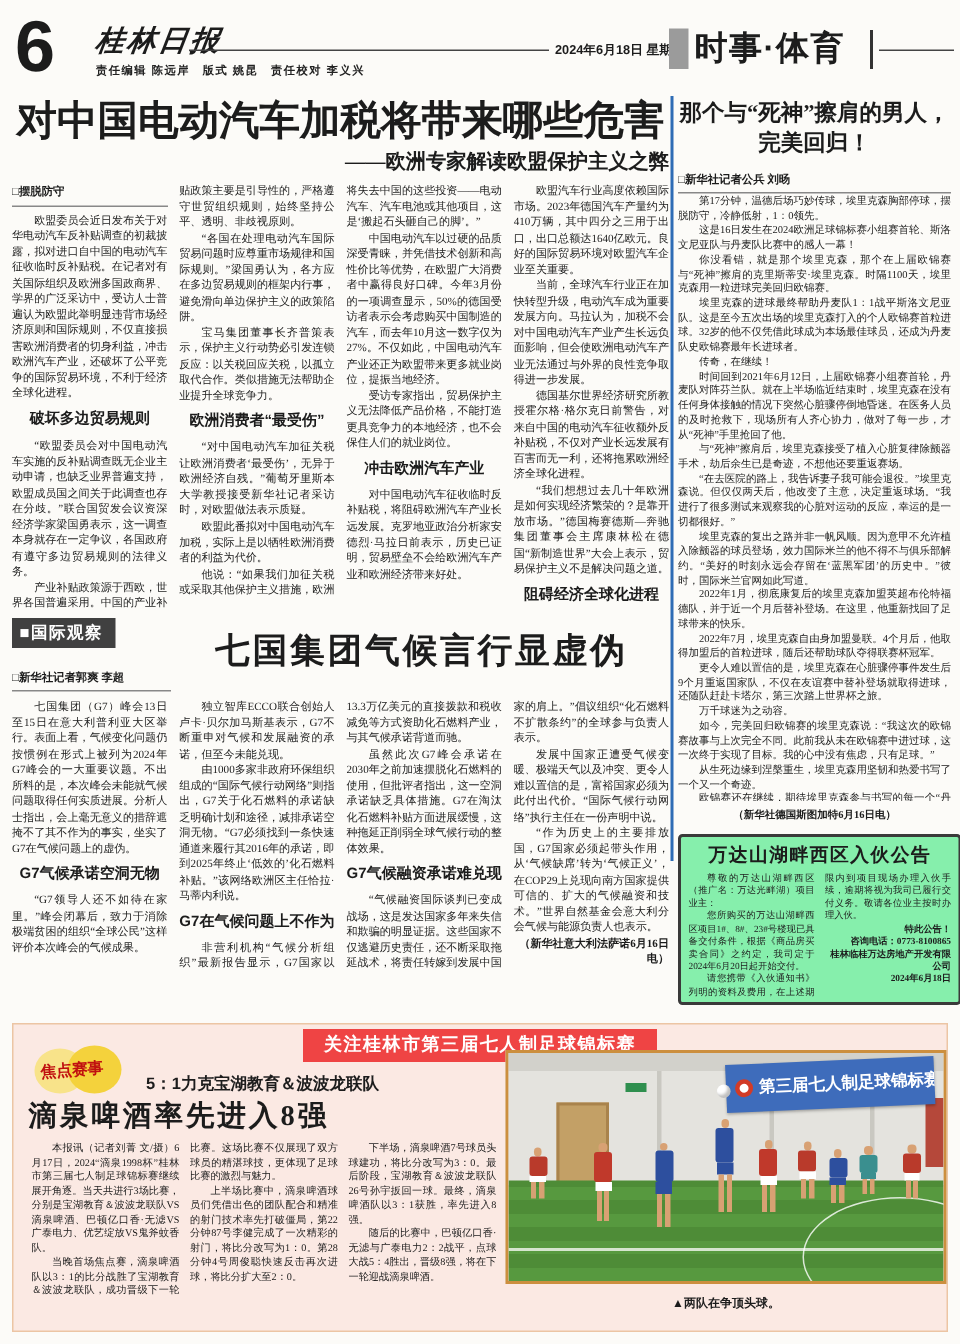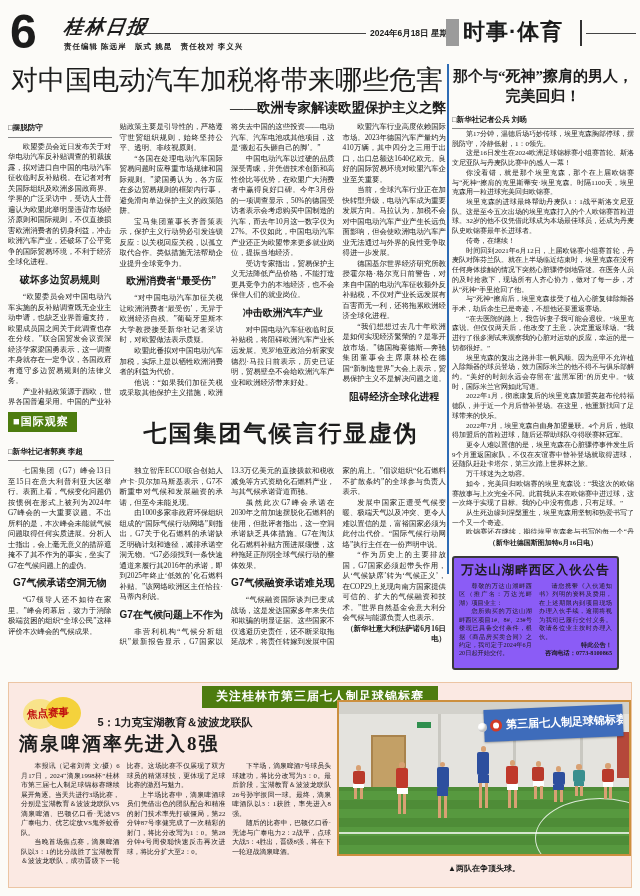--- a/index.html
+++ b/index.html
@@ -24,48 +24,48 @@
 
   
   .colbody{font-size:7.4px;line-height:1.42;text-align:justify;overflow:hidden}
   .colbody p{text-indent:2em;margin:0}
   .colbody h4{text-indent:0;text-align:center;font-size:10px;font-weight:900;margin:5px 0;
               font-family:"Liberation Sans","DejaVu Sans",sans-serif;break-inside:avoid}
   .colbody .date,.colbody .right{text-indent:0;text-align:right;font-weight:bold}
   .byline{font-size:7.6px;font-weight:bold;border-bottom:1px solid #888;padding:1px 0 3px;margin-bottom:4px;text-indent:0}
 
   
-  .lead-hl{position:absolute;left:8px;top:62px;width:438px;text-align:center;font-size:27px;font-weight:400;
+  .lead-hl{position:absolute;left:8px;top:62px;width:438px;text-align:center;font-size:27px;font-weight:700;
            font-family:"Liberation Sans","DejaVu Sans",sans-serif;letter-spacing:0}
   .lead-deck{position:absolute;left:8px;top:99px;width:438px;text-align:right;font-size:13.5px;font-weight:900}
   .lead-body{position:absolute;left:8px;top:122px;width:438px;height:286px;column-count:4;column-gap:8px}
 
   
   .euro-hl{position:absolute;left:452px;top:66px;width:182px;text-align:center;font-weight:900;font-size:15px;line-height:1.35}
   .euro-byline{position:absolute;left:452px;top:114px;width:182px}
   .euro-body{position:absolute;left:452px;top:130px;width:182px;height:404px;font-size:7px;line-height:1.39}
   .euro-date{position:absolute;left:452px;top:538px;width:182px;text-align:center;font-size:7px;font-weight:bold}
 
   
-  .notice{position:absolute;left:452px;top:556px;width:167px;height:114px;border:2px solid #3a3a3a;border-radius:3px;
-          padding:4px 5px;background:#8b5cf6}
+  .notice{position:absolute;left:452px;top:556px;width:189px;height:114px;border:2px solid #3a3a3a;border-radius:3px;
+          padding:4px 5px;background:#86efac}
   .notice-title{text-align:center;font-size:12.5px;font-weight:900;letter-spacing:1px;margin-bottom:3px;
                 font-family:"Liberation Sans","DejaVu Sans",sans-serif}
   .notice-body{column-count:2;column-gap:7px;font-size:6.2px;line-height:1.36;height:86px}
 
   
-  .obs-label{position:absolute;left:8px;top:412px;background:#4d7c0f;color:#fff;font-weight:900;font-size:11px;
+  .obs-label{position:absolute;left:8px;top:412px;background:#404040;color:#fff;font-weight:900;font-size:11px;
              padding:2px 8px 3px 5px;letter-spacing:1px;font-family:"Liberation Sans","DejaVu Sans",sans-serif}
   .obs-hl{position:absolute;left:118px;top:418px;width:326px;text-align:center;font-size:23px;font-weight:900;letter-spacing:2px}
   .obs-byline{position:absolute;left:8px;top:446px;width:106px}
   .obs-body{position:absolute;left:8px;top:466px;width:438px;height:204px;column-count:4;column-gap:8px}
 
   
   .sports{position:absolute;left:8px;top:682px;width:624px;height:206px;background:#fbe9e3;border:1px solid #ecc5a4}
-  .sp-banner{position:absolute;left:50%;top:3px;transform:translateX(-50%);background:#4d7c0f;color:#fff;
+  .sp-banner{position:absolute;left:50%;top:3px;transform:translateX(-50%);background:#ef4444;color:#fff;
              font-weight:900;font-size:12px;padding:2px 14px 3px;letter-spacing:1px;
              font-family:"Liberation Sans","DejaVu Sans",sans-serif;white-space:nowrap}
   .sp-tag{position:absolute;left:14px;top:14px;width:62px;height:34px}
   .sp-tag .c1{position:absolute;left:0;top:2px;width:34px;height:30px;border-radius:50%;background:#f8e38a}
   .sp-tag .c2{position:absolute;left:22px;top:0;width:36px;height:32px;border-radius:50%;background:#f4d23c}
   .sp-tag .t{position:absolute;left:4px;top:9px;width:60px;color:#c01010;font-weight:900;font-size:10.5px;
              transform:rotate(-4deg);font-family:"Liberation Sans","DejaVu Sans",sans-serif}
   .sp-kicker{position:absolute;left:10px;top:32px;width:312px;text-align:center;font-size:11px;font-weight:bold;
              font-family:"Liberation Sans","DejaVu Sans",sans-serif}
   .sp-hl{position:absolute;left:10px;top:48px;width:312px;font-size:19px;font-weight:700;letter-spacing:2px}

